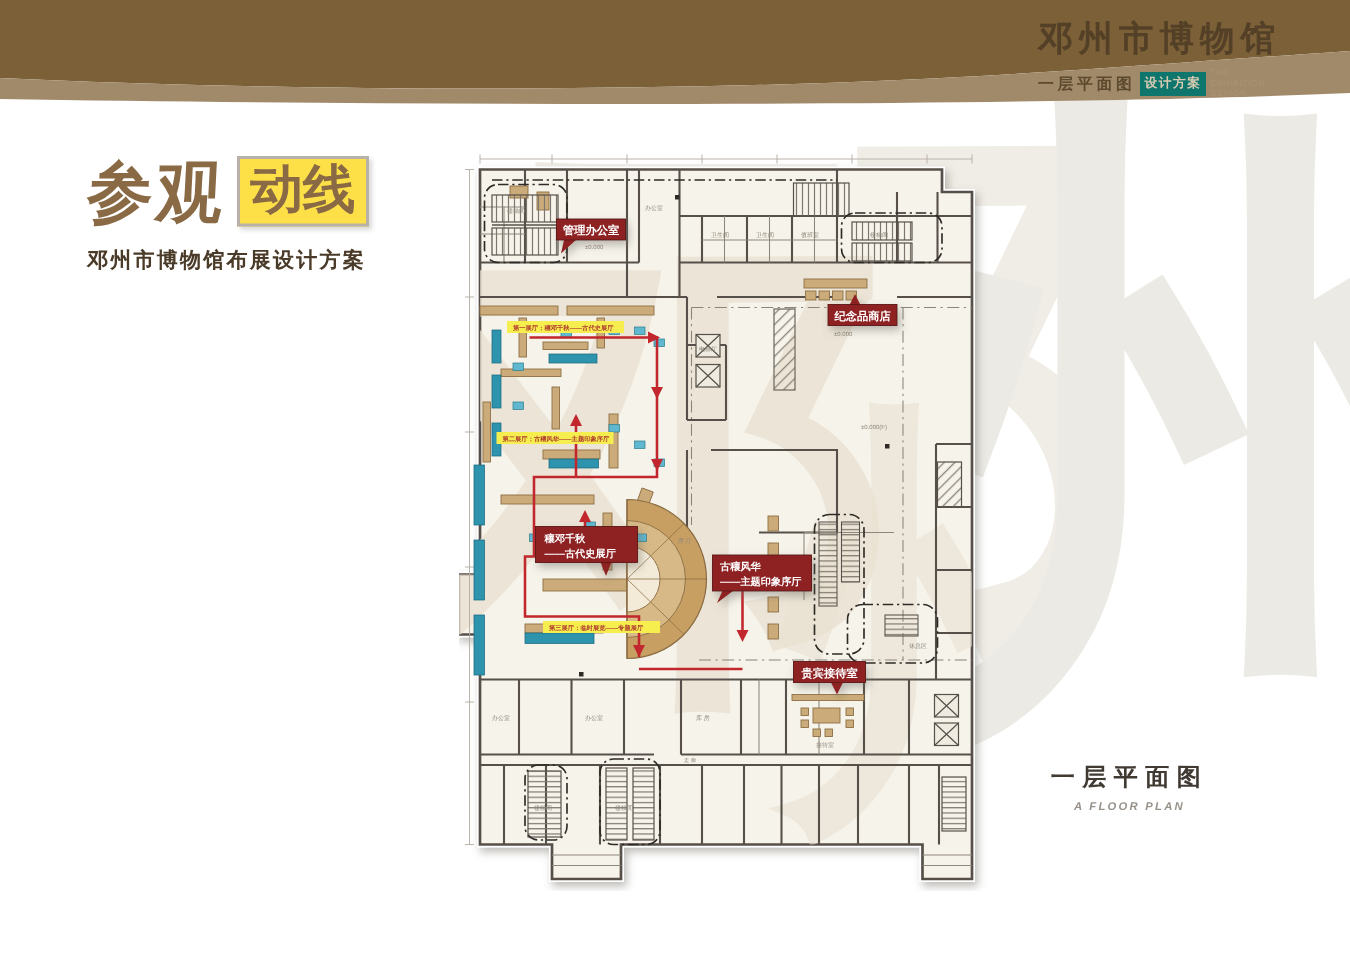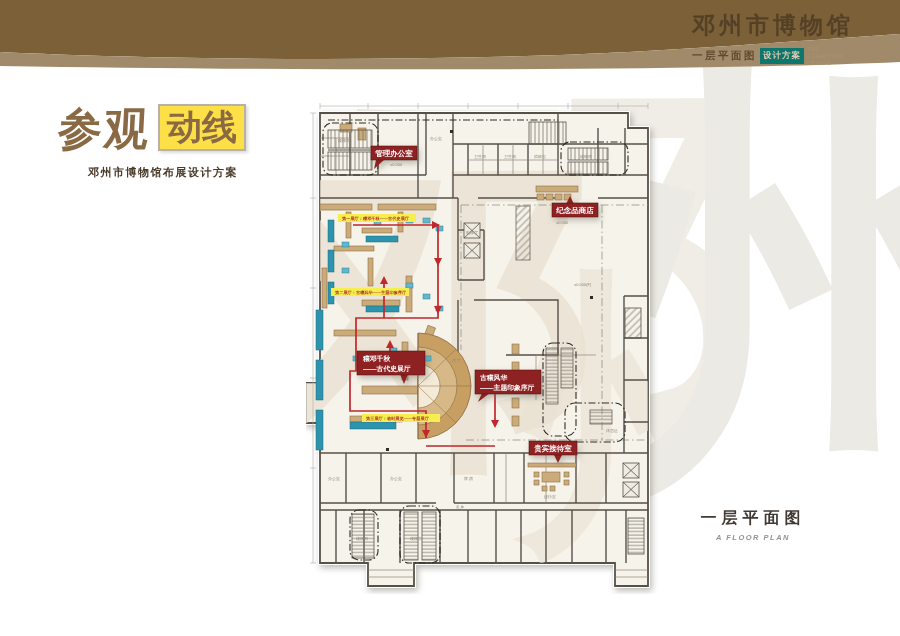--- a/index.html
+++ b/index.html
@@ -24,22 +24,22 @@
       letter-spacing:.5px;margin-left:3px;font-weight:bold;}
   
   .title-block{position:absolute;left:58px;top:98px;z-index:5;width:210px;}
   .eyebrow{font-size:11.5px;letter-spacing:2.2px;color:#3a3a3a;}
   .title-row{display:flex;align-items:flex-end;margin-top:6px;}
   .title-main{font-family:"DejaVu Serif",serif;font-size:44px;font-weight:bold;
       color:#8a6a45;line-height:1;letter-spacing:2px;transform:skewX(-3deg);}
   .title-boxed{font-family:"DejaVu Serif",serif;font-size:35px;font-weight:bold;
       color:#8a6a45;border:2px solid #b7b1a7;background:#fde047;
       box-shadow:2px 2px 3px rgba(0,0,0,.15);padding:2px 7px;margin-left:8px;line-height:1.1;}
-  .title-sub{font-family:"DejaVu Serif",serif;font-size:11px;font-weight:bold;
-      letter-spacing:1.5px;color:#4a3a28;margin-top:14px;text-align:center;}
+  .title-sub{font-family:"DejaVu Serif",serif;font-size:14px;font-weight:bold;
+      letter-spacing:1.5px;color:#4a3a28;margin-top:14px;text-align:left;}
   
   .plan-wrap{position:absolute;left:306px;top:100px;width:354px;height:494px;z-index:3;}
   .plan-wrap svg{display:block;}
   
   .caption{position:absolute;left:688px;top:508px;width:130px;text-align:center;z-index:5;}
   .caption-cn{font-size:16px;font-weight:bold;letter-spacing:5px;color:#403a33;}
   .caption-en{font-size:7.5px;font-style:italic;letter-spacing:1.5px;color:#97918a;margin-top:4px;font-weight:bold;}
   text{font-family:"Liberation Sans",sans-serif;}
   .lblttl{font-weight:bold;fill:#ffffff;}
 </style>

